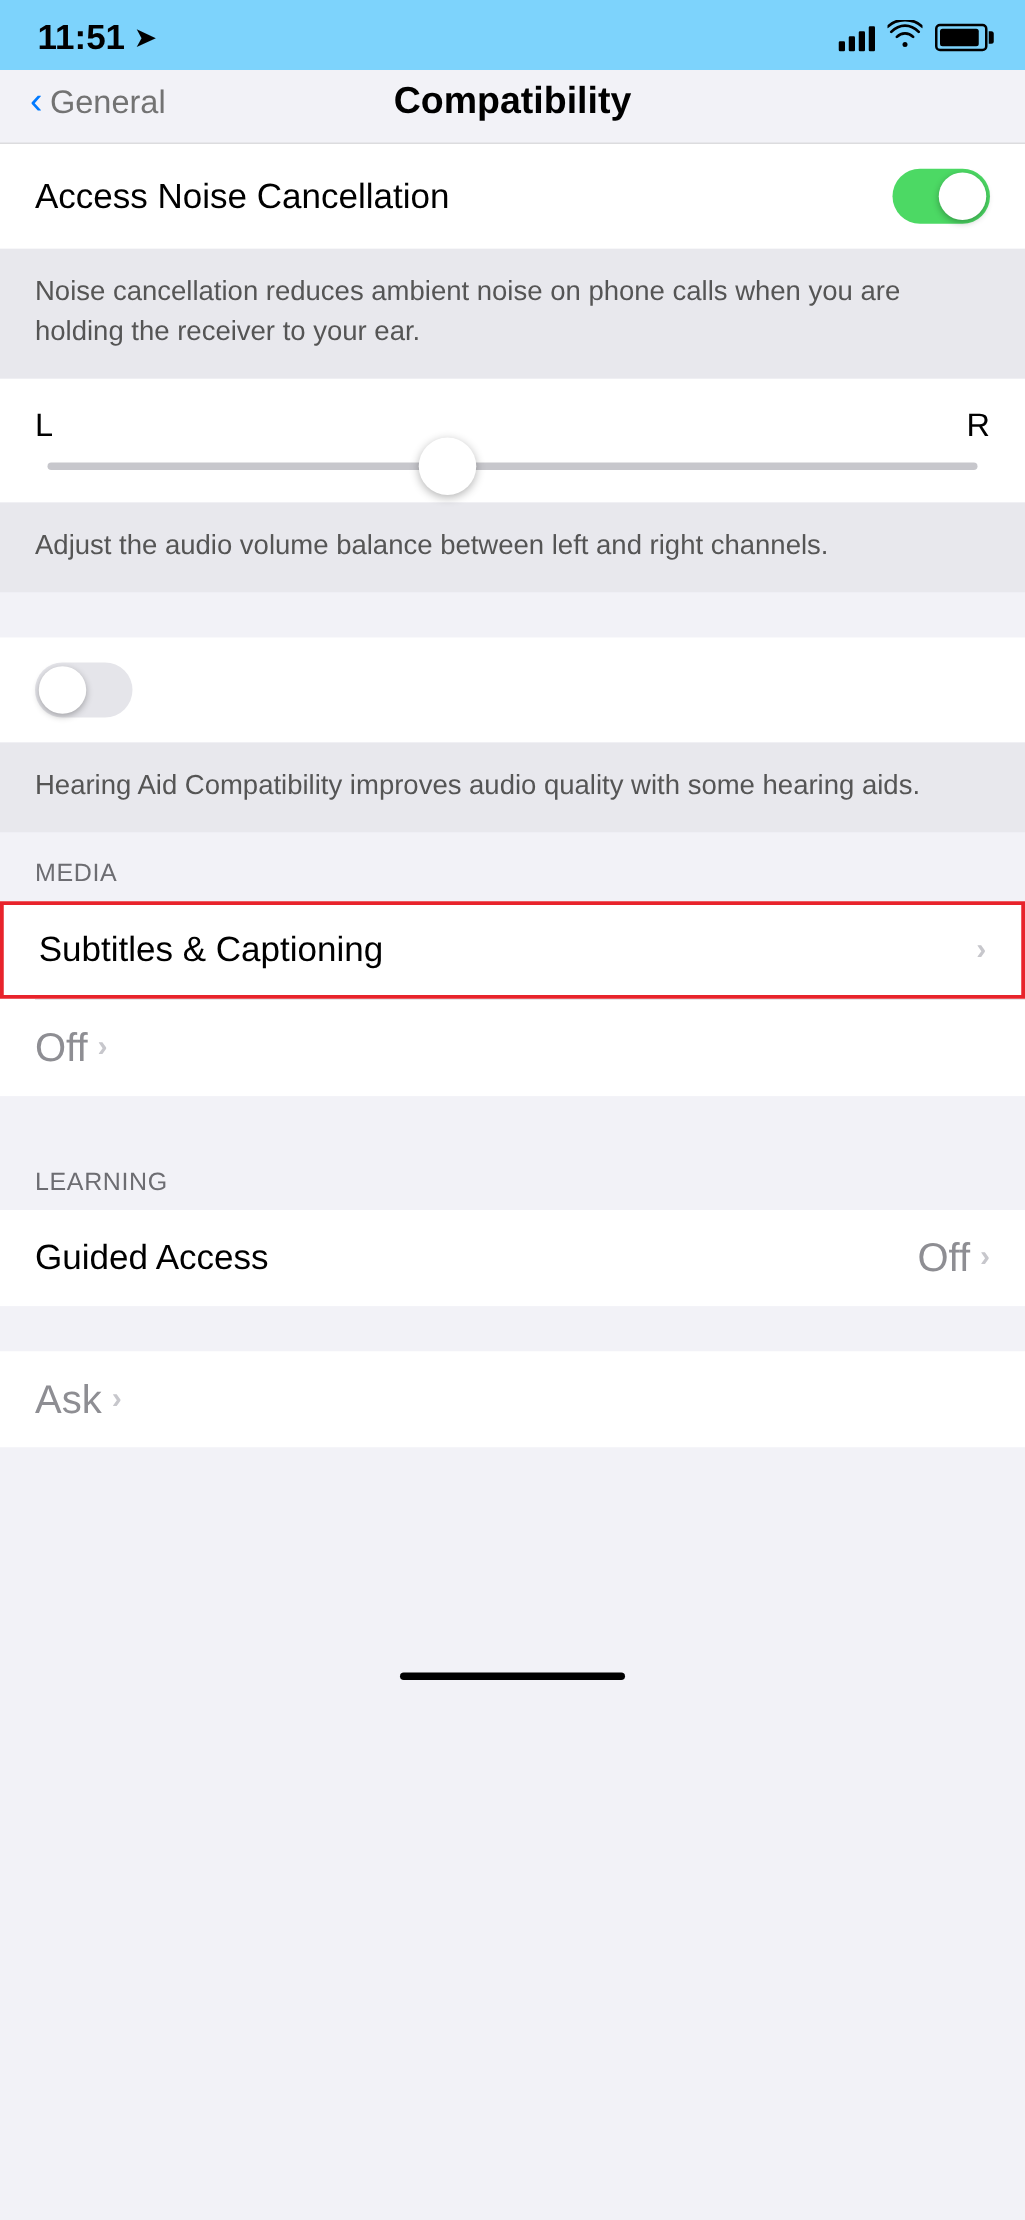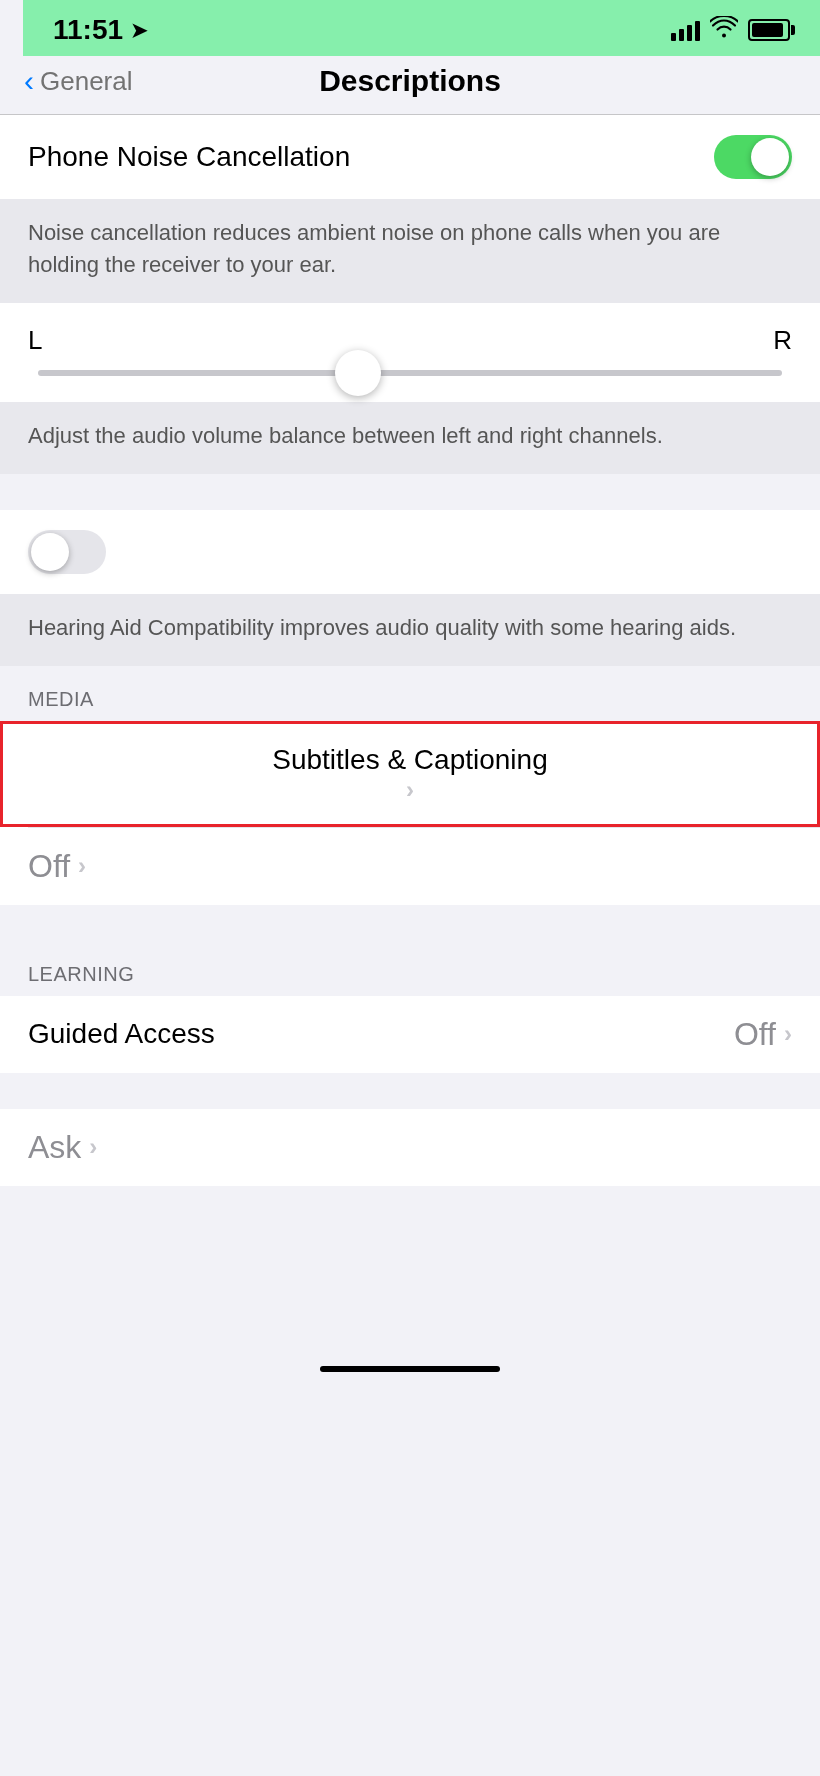--- a/index.html
+++ b/index.html
@@ -12,22 +12,21 @@
       font-family: -apple-system, 'SF Pro Text', 'Helvetica Neue', Arial, sans-serif;
       overflow-x: hidden;
     }
 
     
     .status-bar {
       display: flex;
       justify-content: space-between;
       align-items: center;
       padding: 14px 30px 10px 30px;
-      background: #86efac;
-      margin-left: 23px;
+      background: #7dd3fc;
     }
     .status-time {
       font-size: 28px;
       font-weight: 600;
       color: #000;
     }
     .status-icons {
       display: flex;
       align-items: center;
       gap: 10px;
@@ -258,21 +257,20 @@
       text-transform: uppercase;
       margin-top: 48px;
     }
 
     
     .highlighted-row {
       border: 3px solid #e8232b;
       margin: 0;
       position: relative;
       z-index: 1;
-      flex-direction: column;
     }
 
     
     .section-gap {
       height: 36px;
       background: #f2f2f7;
     }
 
     
     .home-indicator {
@@ -327,28 +325,28 @@
       <div class="battery-fill"></div>
     </div>
   </div>
 </div>
 
 <div class="nav-bar">
   <div class="back-btn">
     <span class="back-chevron">‹</span>
     <span class="back-label">General</span>
   </div>
-  <span class="nav-title">Descriptions</span>
+  <span class="nav-title">Compatibility</span>
 </div>
 
 <div class="divider-line"></div>
 
 <div class="section">
   <div class="toggle-row">
-    <span class="toggle-label">Phone Noise Cancellation</span>
+    <span class="toggle-label">Access Noise Cancellation</span>
     <div class="toggle-switch on">
       <div class="toggle-knob"></div>
     </div>
   </div>
 </div>
 <div class="description-block">
   <span class="description-text">Noise cancellation reduces ambient noise on phone calls when you are holding the receiver to your ear.</span>
 </div>
 
 <div class="slider-section">

